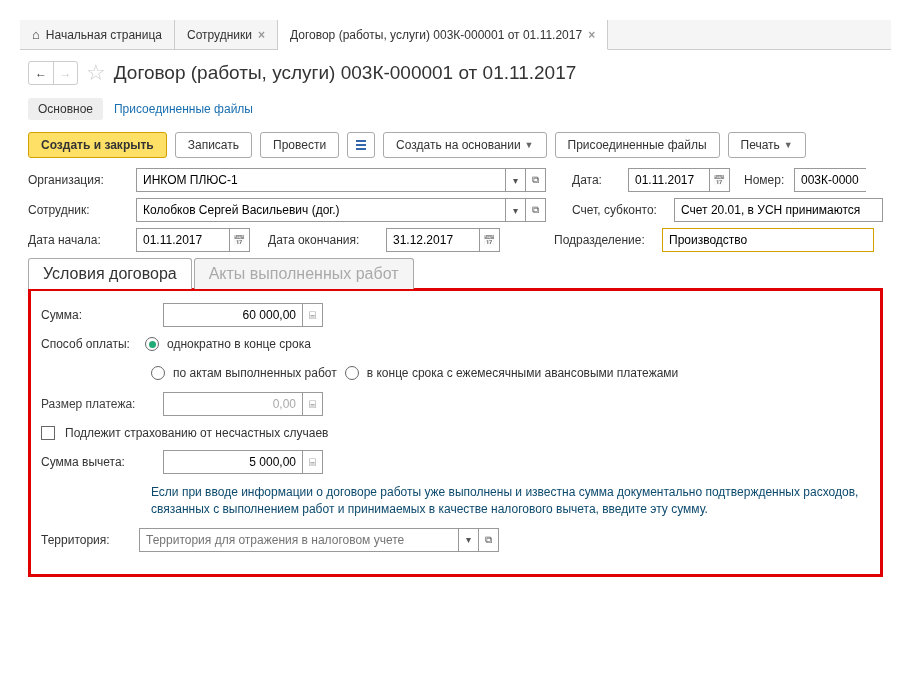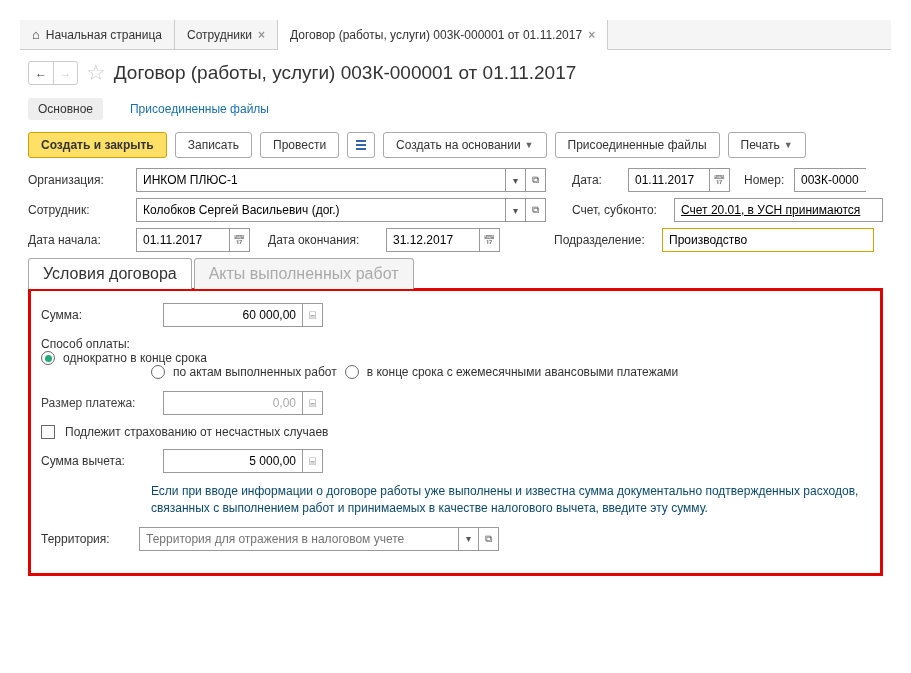--- a/index.html
+++ b/index.html
@@ -49,21 +49,21 @@
   .nav-btn {
     width: 24px; height: 22px;
     display: flex; align-items: center; justify-content: center;
     cursor: pointer;
   }
   .nav-btn + .nav-btn { border-left: 1px solid #ccc; }
   .star-icon { color: #ccc; font-size: 22px; cursor: pointer; }
   .page-title { font-size: 19px; color: #333; font-weight: normal; }
   .subnav {
     display: flex;
-    gap: 17px;
+    gap: 1px;
     padding: 4px 8px 8px 8px;
     align-items: center;
   }
   .subnav-item {
     padding: 4px 10px;
     cursor: pointer;
     font-size: 12px;
   }
   .subnav-item.active {
     background: #eee;
@@ -162,21 +162,21 @@
     align-items: center;
     margin-bottom: 10px;
     gap: 6px;
   }
   .rf-lbl { min-width: 104px; font-size: 12px; }
   .num-input {
     width: 140px;
     text-align: right;
   }
   .radio-group { display: flex; flex-direction: row; gap: 8px; margin-left: 110px; margin-bottom: 12px; }
-  .radio-row-first { display:flex; margin-bottom:0;flex-direction:column; }
+  .radio-row-first { display:flex; align-items:center; margin-bottom:15px; }
   .radio-item { display: flex; align-items: center; gap: 8px; font-size: 12px; }
   .radio-circle {
     width: 14px; height: 14px; border: 1px solid #666; border-radius: 50%;
     display: inline-flex; align-items: center; justify-content: center;
     cursor: pointer;
   }
   .radio-circle.checked::after {
     content: ""; width: 7px; height: 7px; background: #2a7; border-radius: 50%;
   }
   .checkbox {
@@ -273,21 +273,21 @@
     </div>
 
     <div class="form-row">
       <span class="lbl">Сотрудник:</span>
       <div class="input-wrap">
         <input class="tinput" style="width: 370px;" value="Колобков Сергей Васильевич (дог.)">
         <div class="mini-btn">▾</div>
         <div class="mini-btn">⧉</div>
       </div>
       <span class="lbl right" style="min-width:96px">Счет, субконто:</span>
-      <input class="tinput" style="width: 252px; text-decoration: underline;" value="Счет 20.01, в УСН принимаются">
+      <input class="tinput" style="width: 252px;" value="Счет 20.01, в УСН принимаются">
     </div>
 
     <div class="form-row">
       <span class="lbl">Дата начала:</span>
       <div class="input-wrap">
         <input class="tinput" style="width: 94px;" value="01.11.2017">
         <div class="mini-btn">
             <span class="cal-icon"></span>
           </div>
       </div>

